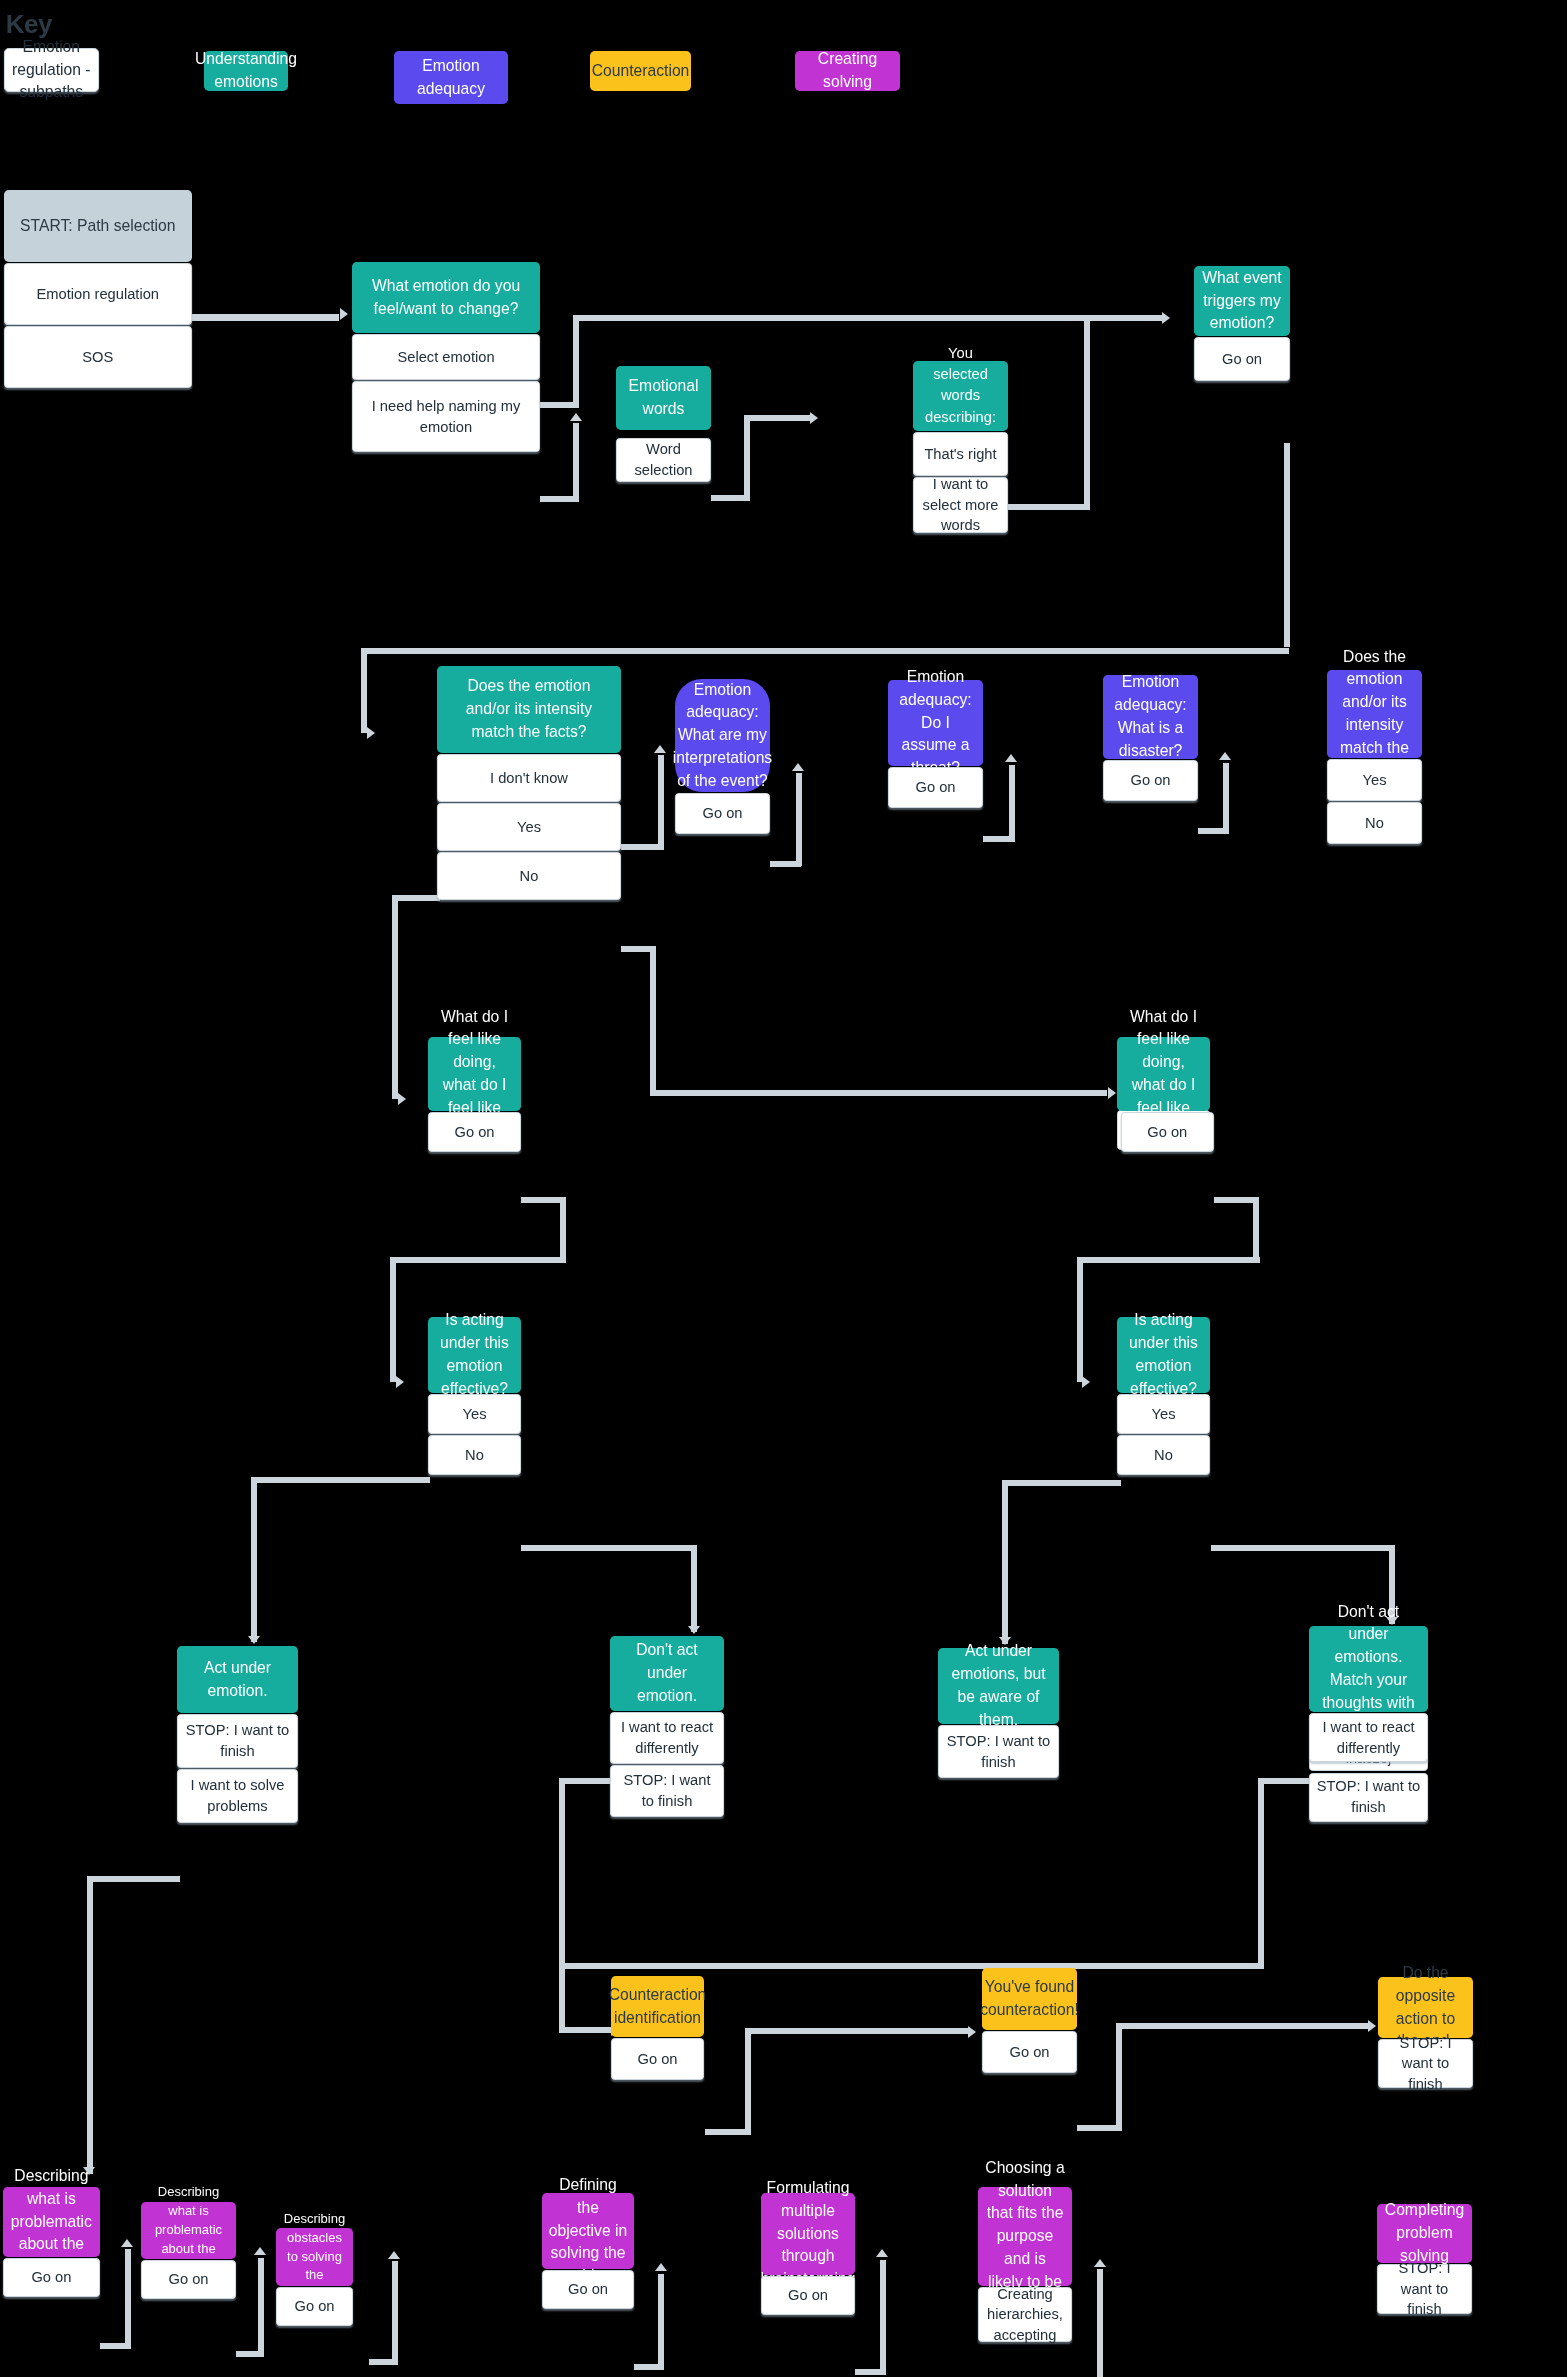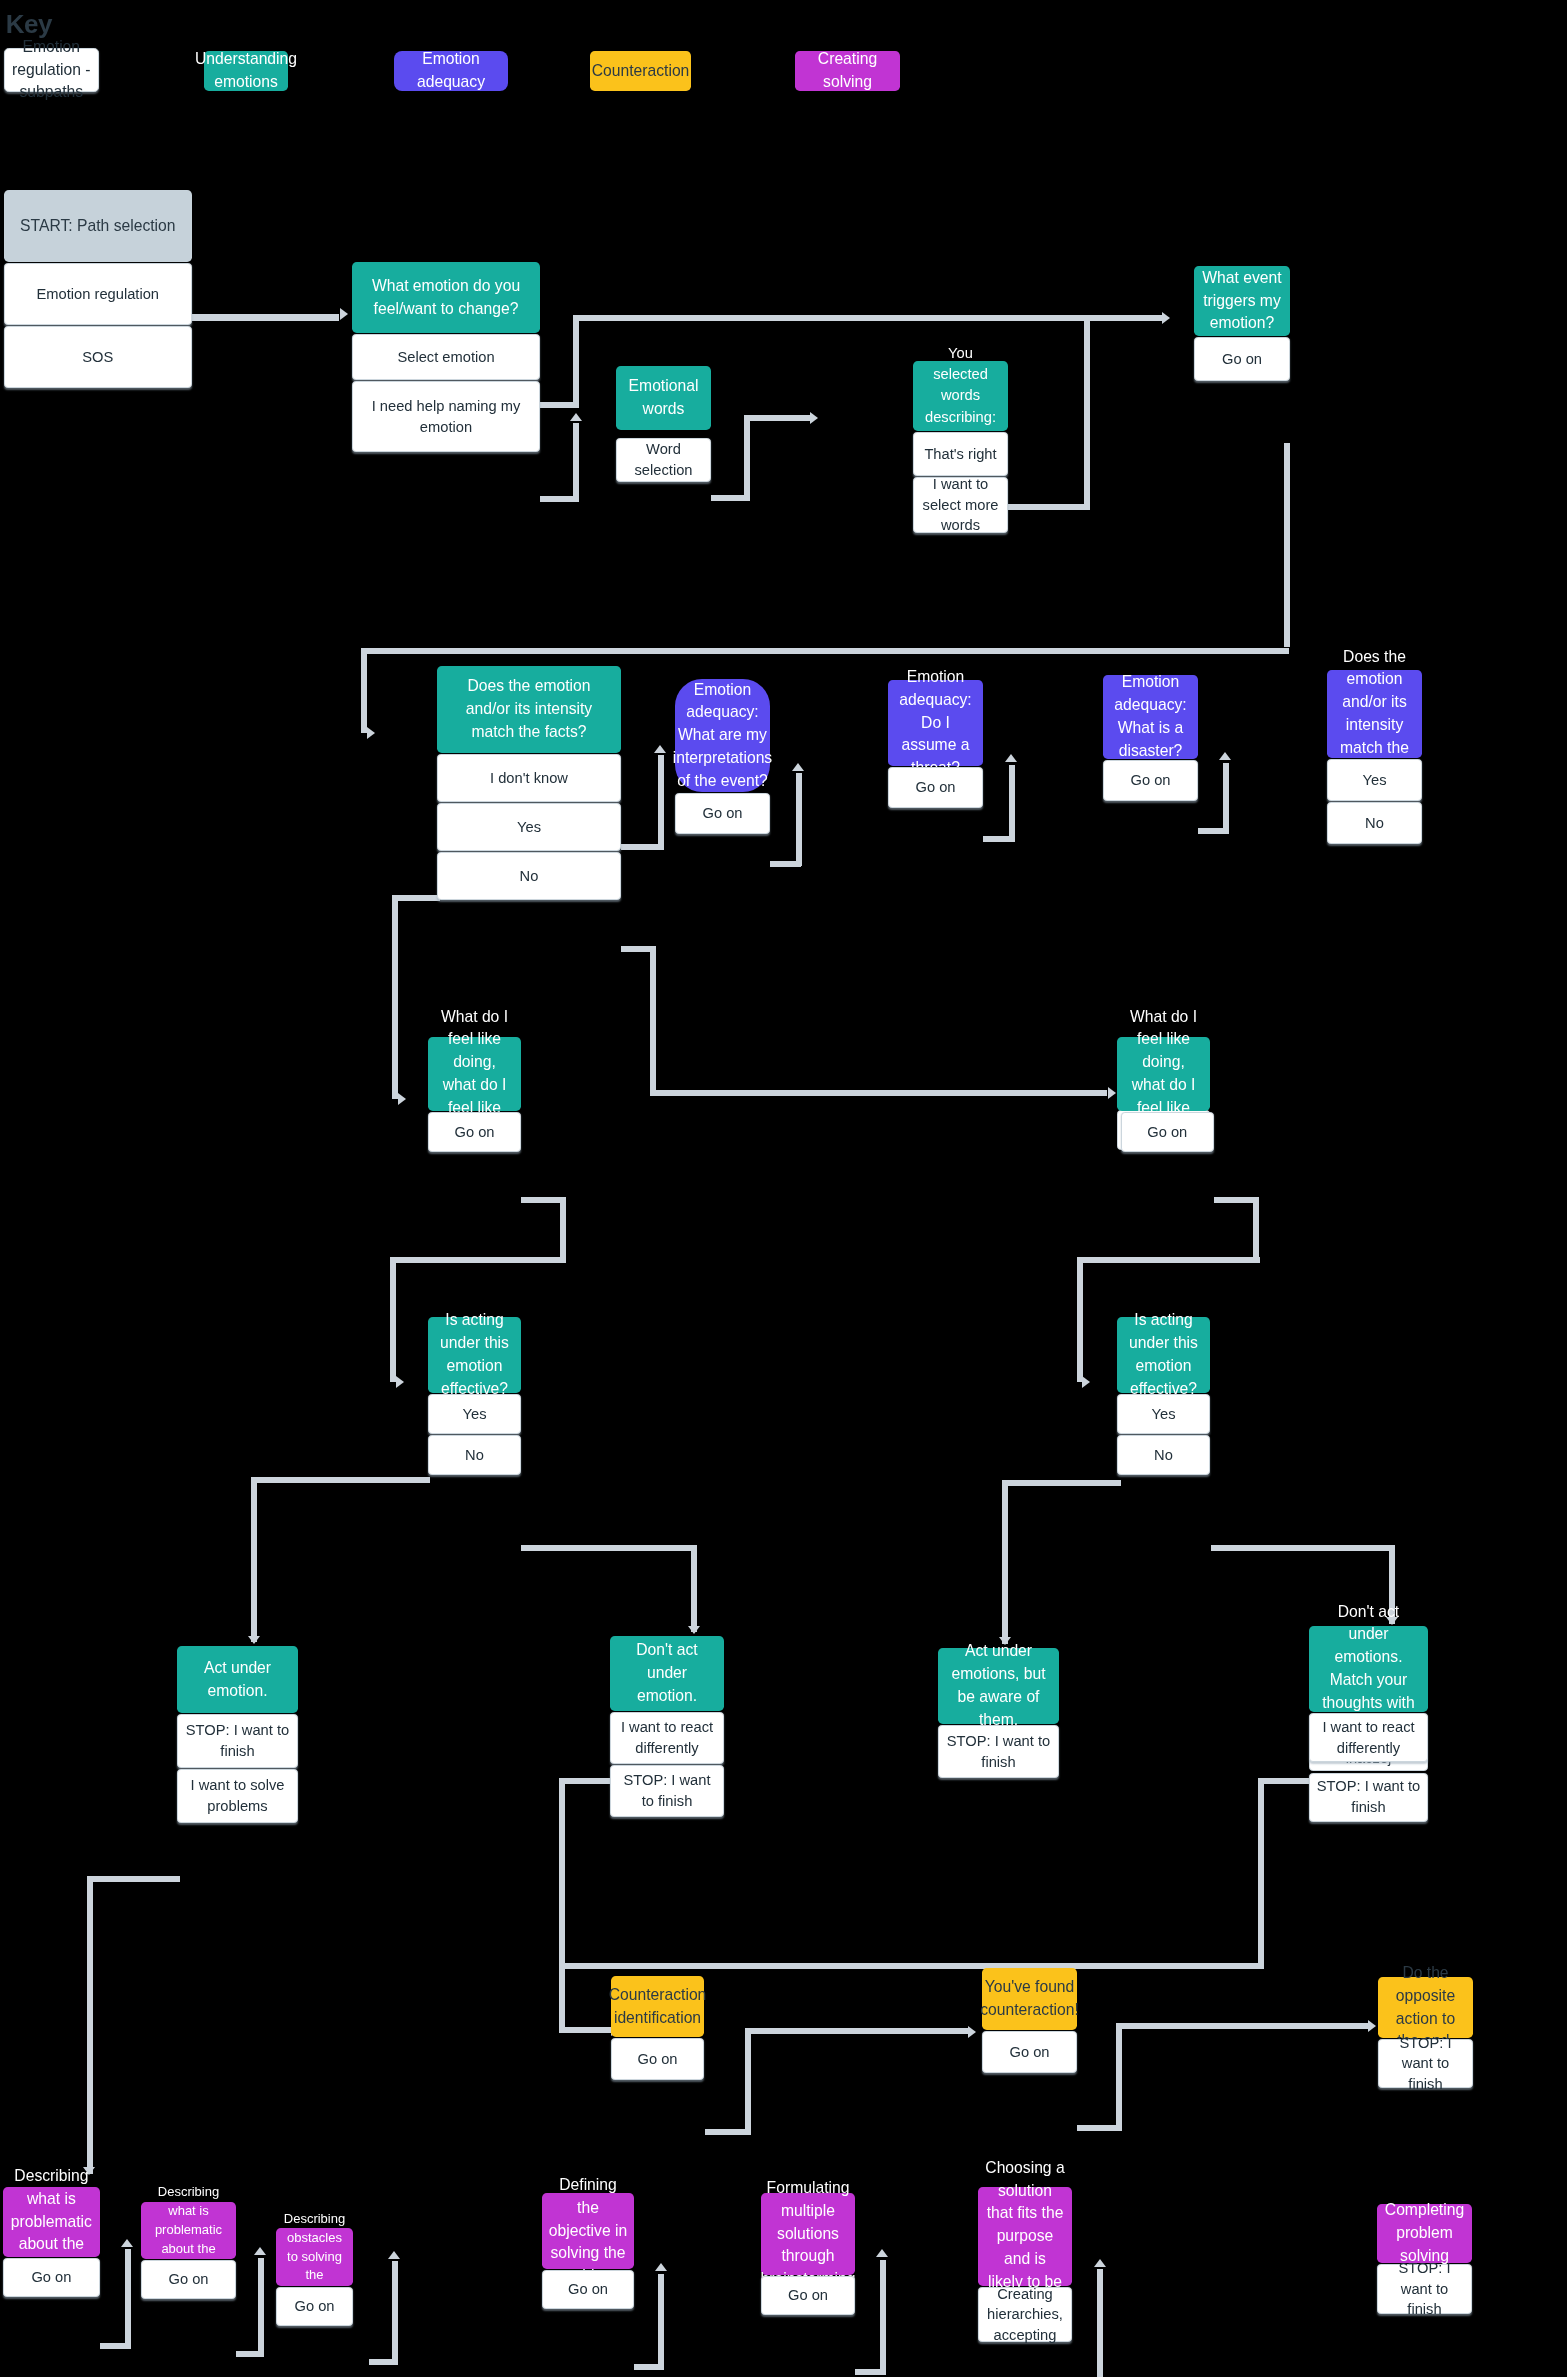--- a/index.html
+++ b/index.html
@@ -62,21 +62,21 @@
 
 <div class="key-label">Key</div>
 
 <div class="node" style="left:3.8px;  top:48px; width:95px;">
   <div class="head grey" style="height:44px; background:#fff; color:#22303a; border:1px solid #ccd6dd; box-shadow:0 1.4px 1.9px rgba(150,165,180,.5);">Emotion regulation - subpaths</div>
 </div>
 <div class="node" style="left:204px; top:51px; width:84px;">
   <div class="head teal" style="height:40px;">Understanding emotions</div>
 </div>
 <div class="node" style="left:394px; top:51px; width:114px;">
-  <div class="head blue" style="height:40px;border-radius:8px;">Emotion adequacy</div>
+  <div class="head blue" style="height:53px;">Emotion adequacy</div>
 </div>
 <div class="node" style="left:590px; top:51px; width:101px;">
   <div class="head yellow" style="height:40px;">Counteraction</div>
 </div>
 <div class="node" style="left:795px; top:51px; width:105px;">
   <div class="head mag" style="height:40px;">Creating solving</div>
 </div>
 
 <div class="node" style="left:3.8px; top:190px; width:188px;">
   <div class="head grey" style="height:72px;">START: Path selection</div>

